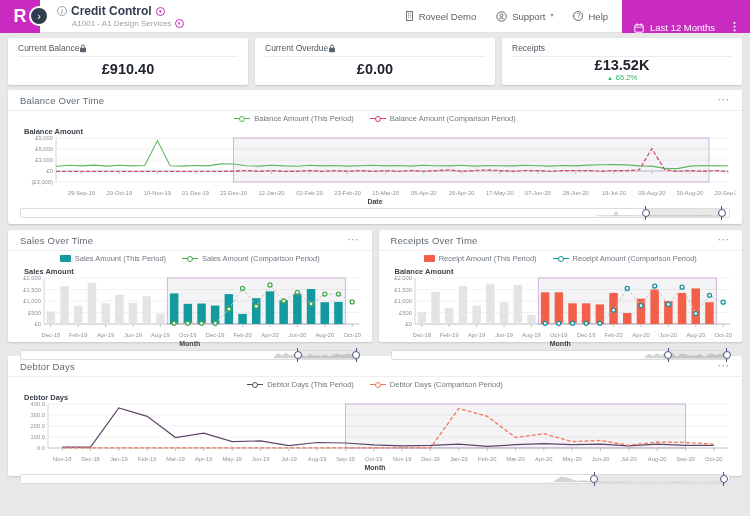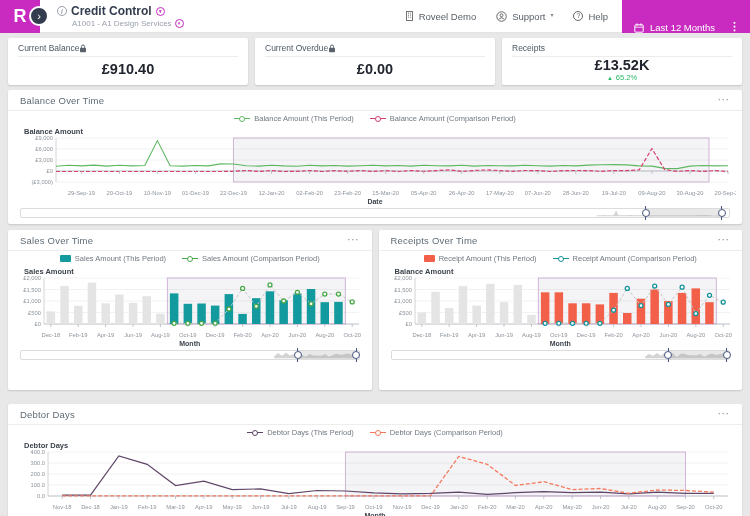--- a/index.html
+++ b/index.html
@@ -48,21 +48,21 @@
 
   
   .slider { position:relative; height:10px; margin:2px 12px 0; border:1px solid #dcdcdc; border-radius:2px; background:#fff; cursor:pointer; }
   .spark { position:absolute; left:0; top:0; width:100%; height:100%; }
   .sel { position:absolute; top:0; bottom:0; background:rgba(150,150,150,.22); }
   .handle { position:absolute; top:50%; margin-top:-4px; width:8px; height:8px; background:#fff; border:1.5px solid #4a5580; border-radius:50%; z-index:2; cursor:ew-resize; }
   .handle::before { content:""; position:absolute; left:2.3px; top:-4px; width:1px; height:3px; background:#4a5580; }
   .handle::after { content:""; position:absolute; left:2.3px; bottom:-4px; width:1px; height:3px; background:#4a5580; }
 
   .charts-row { display:flex; gap:7px; margin:6px 8px; }
-  .charts-row .panel { margin:0; flex:1; height:160px; }
+  .charts-row .panel { margin:0; flex:1; height:112px; }
   .panel-tall { height:134px; }
   .panel-bottom { height:120px; margin-top:14px; }
 </style>
 </head>
 <body>
 
 <div class="header">
   <div class="logo">
       <span>R</span>
     </div>

